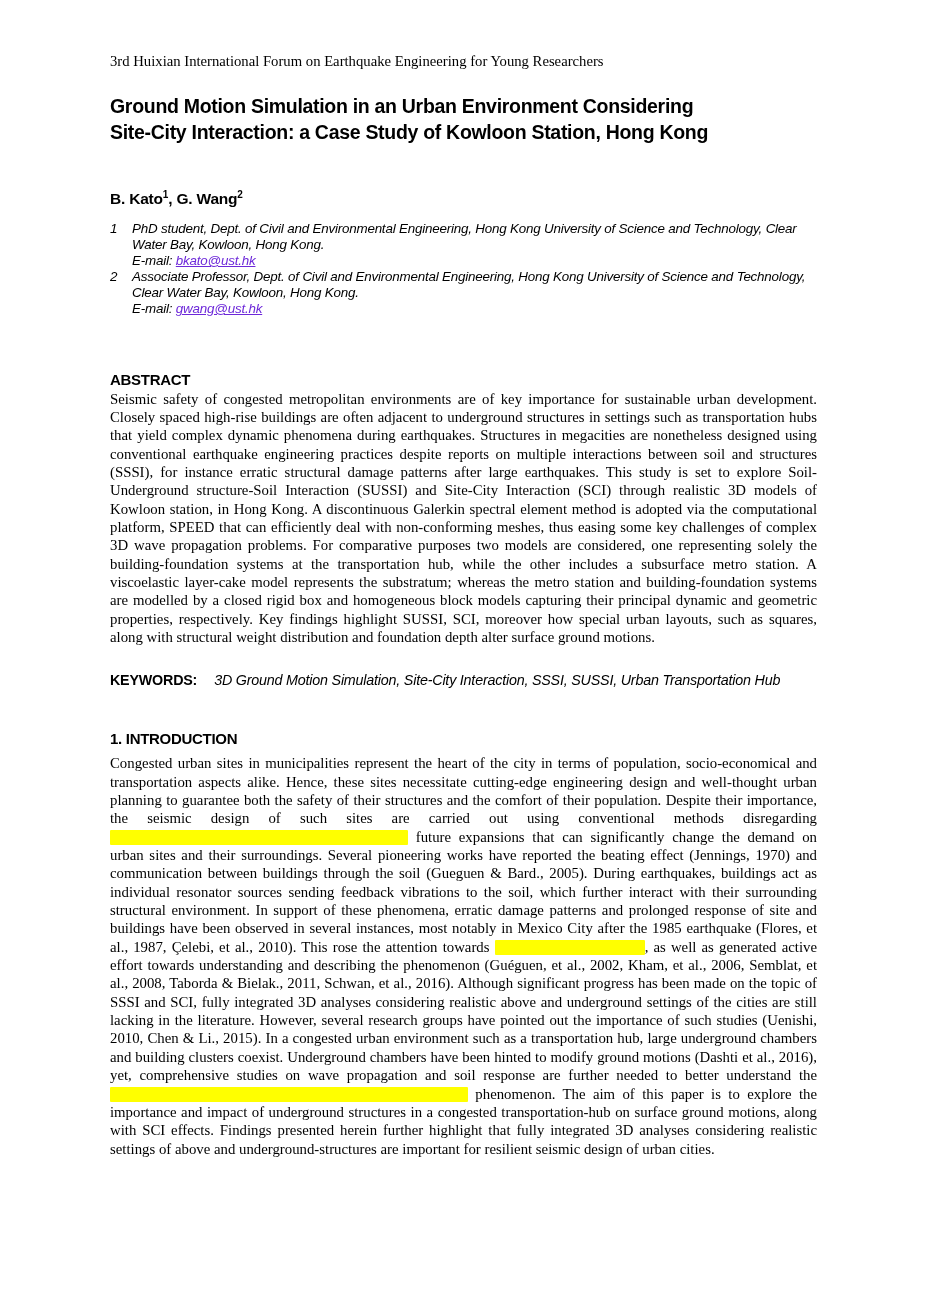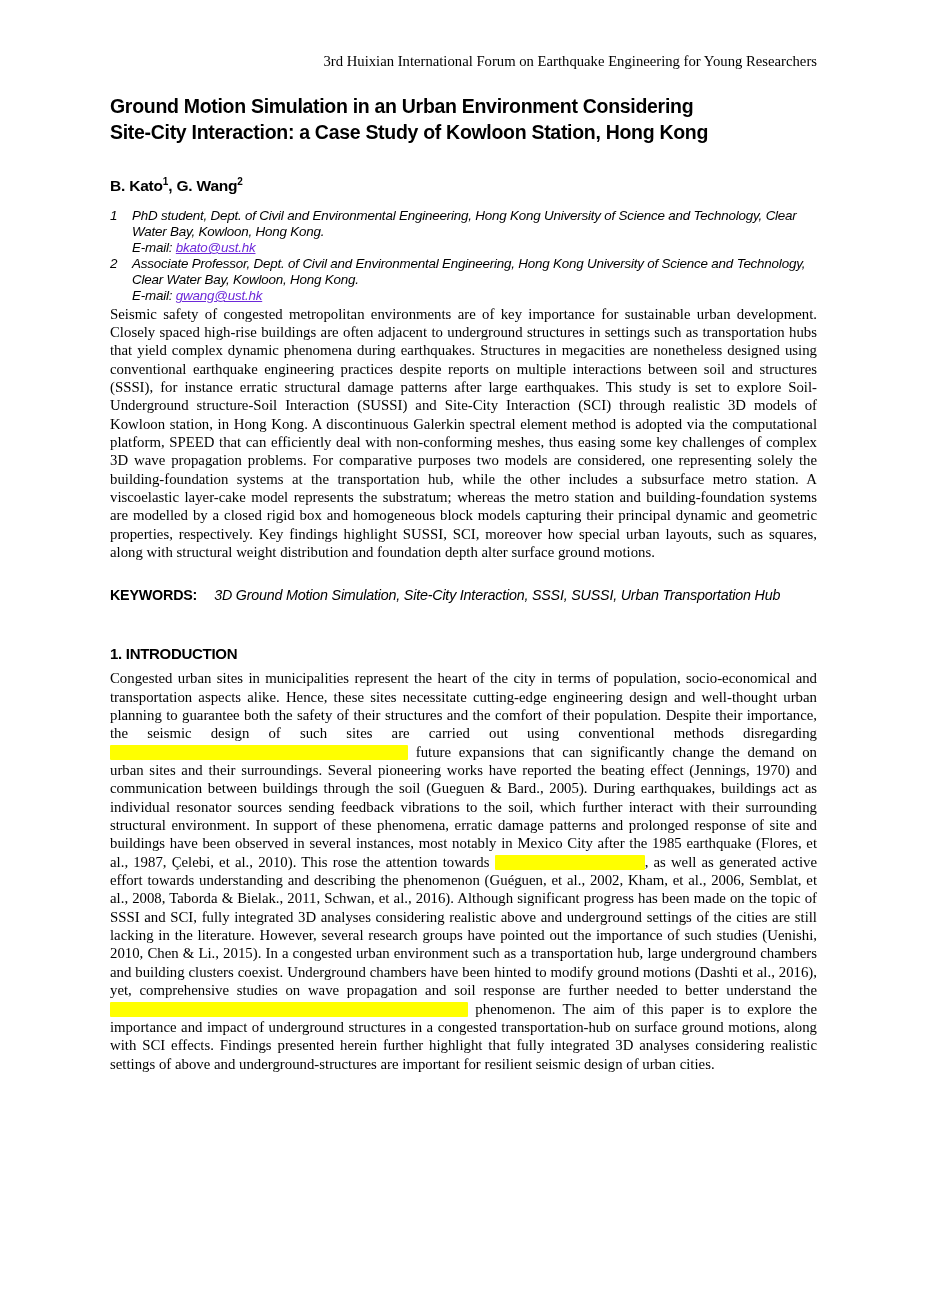--- a/index.html
+++ b/index.html
@@ -12,39 +12,39 @@
     box-sizing: border-box;
     padding: 52px 109px 40px 110px;
     color: #000;
     overflow: hidden;
   }
   
   .conf-header {
     font-family: "Liberation Serif", serif;
     font-size: 14.7px;
     line-height: 19px;
-    text-align: right;
+    text-align: left;
     color: #000;
   }
   
   .paper-title {
     font-family: "Liberation Sans", sans-serif;
     font-weight: 700;
     font-size: 19.5px;
     line-height: 26px;
     letter-spacing: -0.3px;
     margin: 22px 0 0 0;
   }
   
   .authors {
     font-family: "Liberation Sans", sans-serif;
     font-weight: 700;
     font-size: 15.5px;
     letter-spacing: -0.2px;
-    margin-top: 32px;
+    margin-top: 45px;
   }
   .authors sup { font-size: 10px; line-height: 0; }
   
   .affils {
     margin-top: 13px;
     font-family: "Liberation Sans", sans-serif;
     font-style: italic;
     font-size: 13.4px;
     line-height: 16px;
     letter-spacing: -0.2px;
@@ -116,20 +116,21 @@
     <div class="affil">
       <span class="affil-num">1</span>
       <span class="affil-body"><span>PhD student, Dept. of Civil and Environmental Engineering, Hong Kong University of Science and Technology, Clear Water Bay, Kowloon, Hong Kong.</span><br><span>E-mail: </span><a class="email-link">bkato@ust.hk</a></span>
     </div>
     <div class="affil">
       <span class="affil-num">2</span>
       <span class="affil-body"><span>Associate Professor, Dept. of Civil and Environmental Engineering, Hong Kong University of Science and Technology, Clear Water Bay, Kowloon, Hong Kong.</span><br><span>E-mail: </span><a class="email-link">gwang@ust.hk</a></span>
     </div>
   </div>
 
+  <h2 class="section-heading abstract-heading">ABSTRACT</h2>
   <p class="body-text abstract-body">Seismic safety of congested metropolitan environments are of key importance for sustainable urban development. Closely spaced high-rise buildings are often adjacent to underground structures in settings such as transportation hubs that yield complex dynamic phenomena during earthquakes. Structures in megacities are nonetheless designed using conventional earthquake engineering practices despite reports on multiple interactions between soil and structures (SSSI), for instance erratic structural damage patterns after large earthquakes. This study is set to explore Soil-Underground structure-Soil Interaction (SUSSI) and Site-City Interaction (SCI) through realistic 3D models of Kowloon station, in Hong Kong. A discontinuous Galerkin spectral element method is adopted via the computational platform, SPEED that can efficiently deal with non-conforming meshes, thus easing some key challenges of complex 3D wave propagation problems. For comparative purposes two models are considered, one representing solely the building-foundation systems at the transportation hub, while the other includes a subsurface metro station. A viscoelastic layer-cake model represents the substratum; whereas the metro station and building-foundation systems are modelled by a closed rigid box and homogeneous block models capturing their principal dynamic and geometric properties, respectively. Key findings highlight SUSSI, SCI, moreover how special urban layouts, such as squares, along with structural weight distribution and foundation depth alter surface ground motions.</p>
 
   <p class="keywords"><span class="kw-label">KEYWORDS:</span><span class="kw-text">3D Ground Motion Simulation, Site-City Interaction, SSSI, SUSSI, Urban Transportation Hub</span></p>
 
   <h2 class="section-heading intro-heading">1. INTRODUCTION</h2>
   <p class="body-text intro-body"><span>Congested urban sites in municipalities represent the heart of the city in terms of population, socio-economical and transportation aspects alike. Hence, these sites necessitate cutting-edge engineering design and well-thought urban planning to guarantee both the safety of their structures and the comfort of their population. Despite their importance, the seismic design of such sites are carried out using conventional methods disregarding </span><span class="redact hl1"></span><span> future expansions that can significantly change the demand on urban sites and their surroundings. Several pioneering works have reported the beating effect (Jennings, 1970) and communication between buildings through the soil (Gueguen &amp; Bard., 2005). During earthquakes, buildings act as individual resonator sources sending feedback vibrations to the soil, which further interact with their surrounding structural environment. In support of these phenomena, erratic damage patterns and prolonged response of site and buildings have been observed in several instances, most notably in Mexico City after the 1985 earthquake (Flores, et al., 1987, Çelebi, et al., 2010). This rose the attention towards </span><span class="redact hl2"></span><span>, as well as generated active effort towards understanding and describing the phenomenon (Guéguen, et al., 2002, Kham, et al., 2006, Semblat, et al., 2008, Taborda &amp; Bielak., 2011, Schwan, et al., 2016). Although significant progress has been made on the topic of SSSI and SCI, fully integrated 3D analyses considering realistic above and underground settings of the cities are still lacking in the literature. However, several research groups have pointed out the importance of such studies (Uenishi, 2010, Chen &amp; Li., 2015). In a congested urban environment such as a transportation hub, large underground chambers and building clusters coexist. Underground chambers have been hinted to modify ground motions (Dashti et al., 2016), yet, comprehensive studies on wave propagation and soil response are further needed to better understand the </span><span class="redact hl3"></span><span> phenomenon. The aim of this paper is to explore the importance and impact of underground structures in a congested transportation-hub on surface ground motions, along with SCI effects. Findings presented herein further highlight that fully integrated 3D analyses considering realistic settings of above and underground-structures are important for resilient seismic design of urban cities.</span></p>
 
 </div>
 
 </body></html>

